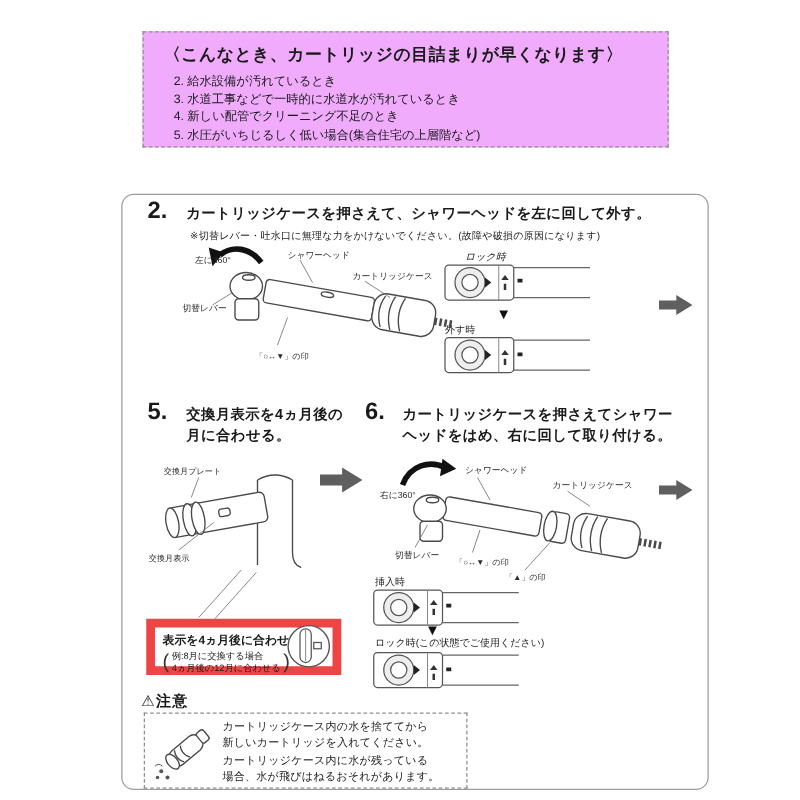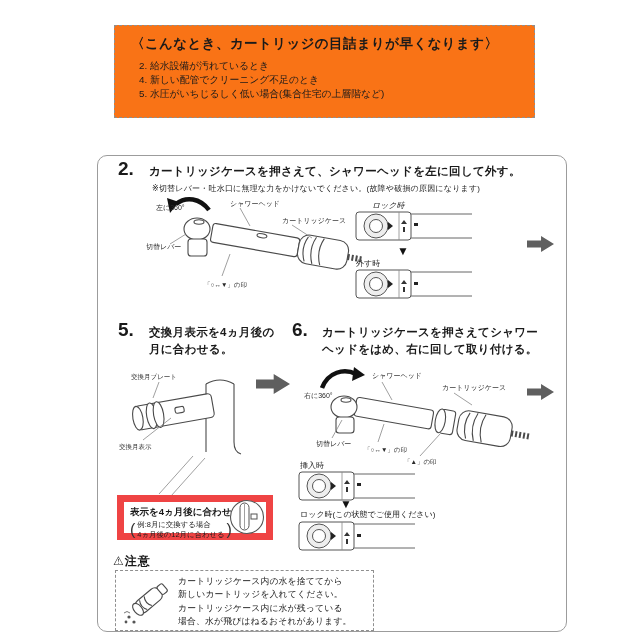--- a/index.html
+++ b/index.html
@@ -3,21 +3,21 @@
 <meta charset="utf-8">
 <style>
   html,body{margin:0;padding:0;}
   .page{position:relative;width:640px;height:640px;background:#ffffff;overflow:hidden;
         font-family:"Liberation Sans","DejaVu Sans",sans-serif;color:#1a1a1a;}
   .abs{position:absolute;}
   svg{font-family:inherit;}
   svg text{fill:#2a2a2a;}
 
   
-  .notice-box{left:114px;top:25px;width:421px;height:93px;background:#f97316;
+  .notice-box{left:114px;top:25px;width:421px;height:93px;background:#f0abfc;
               border:1px dashed #8f8f8f;box-sizing:border-box;padding:9px 14px 0 16px;}
   .notice-title{font-size:13.5px;font-weight:bold;letter-spacing:.4px;}
   .notice-list{margin-top:6px;font-size:9.8px;line-height:14.2px;padding-left:8px;}
 
   
   .main-box{left:97px;top:155px;width:470px;height:477px;border:1.5px solid #9c9c9c;
             border-radius:10px;background:#fff;box-sizing:border-box;}
 
   .step-num{font-size:19px;font-weight:bold;}
   .step-title{font-size:11.5px;font-weight:bold;letter-spacing:.3px;line-height:16.5px;white-space:pre-line;}
@@ -44,20 +44,21 @@
 </style>
 </head>
 <body>
 
 <div class="page">
 
   <div class="abs notice-box">
     <div class="notice-title">〈こんなとき、カートリッジの目詰まりが早くなります〉</div>
     <div class="notice-list">
       <div>2. 給水設備が汚れているとき</div>
+      <div>3. 水道工事などで一時的に水道水が汚れているとき</div>
       <div>4. 新しい配管でクリーニング不足のとき</div>
       <div>5. 水圧がいちじるしく低い場合(集合住宅の上層階など)</div>
     </div>
   </div>
 
   <div class="abs main-box"></div>
 
   <div class="abs step-num" style="left:118px;top:158px;">2.</div>
   <div class="abs step-title" style="left:149px;top:163px;">カートリッジケースを押さえて、シャワーヘッドを左に回して外す。</div>
   <div class="abs step-note" style="left:152px;top:183px;">※切替レバー・吐水口に無理な力をかけないでください。(故障や破損の原因になります)</div>

